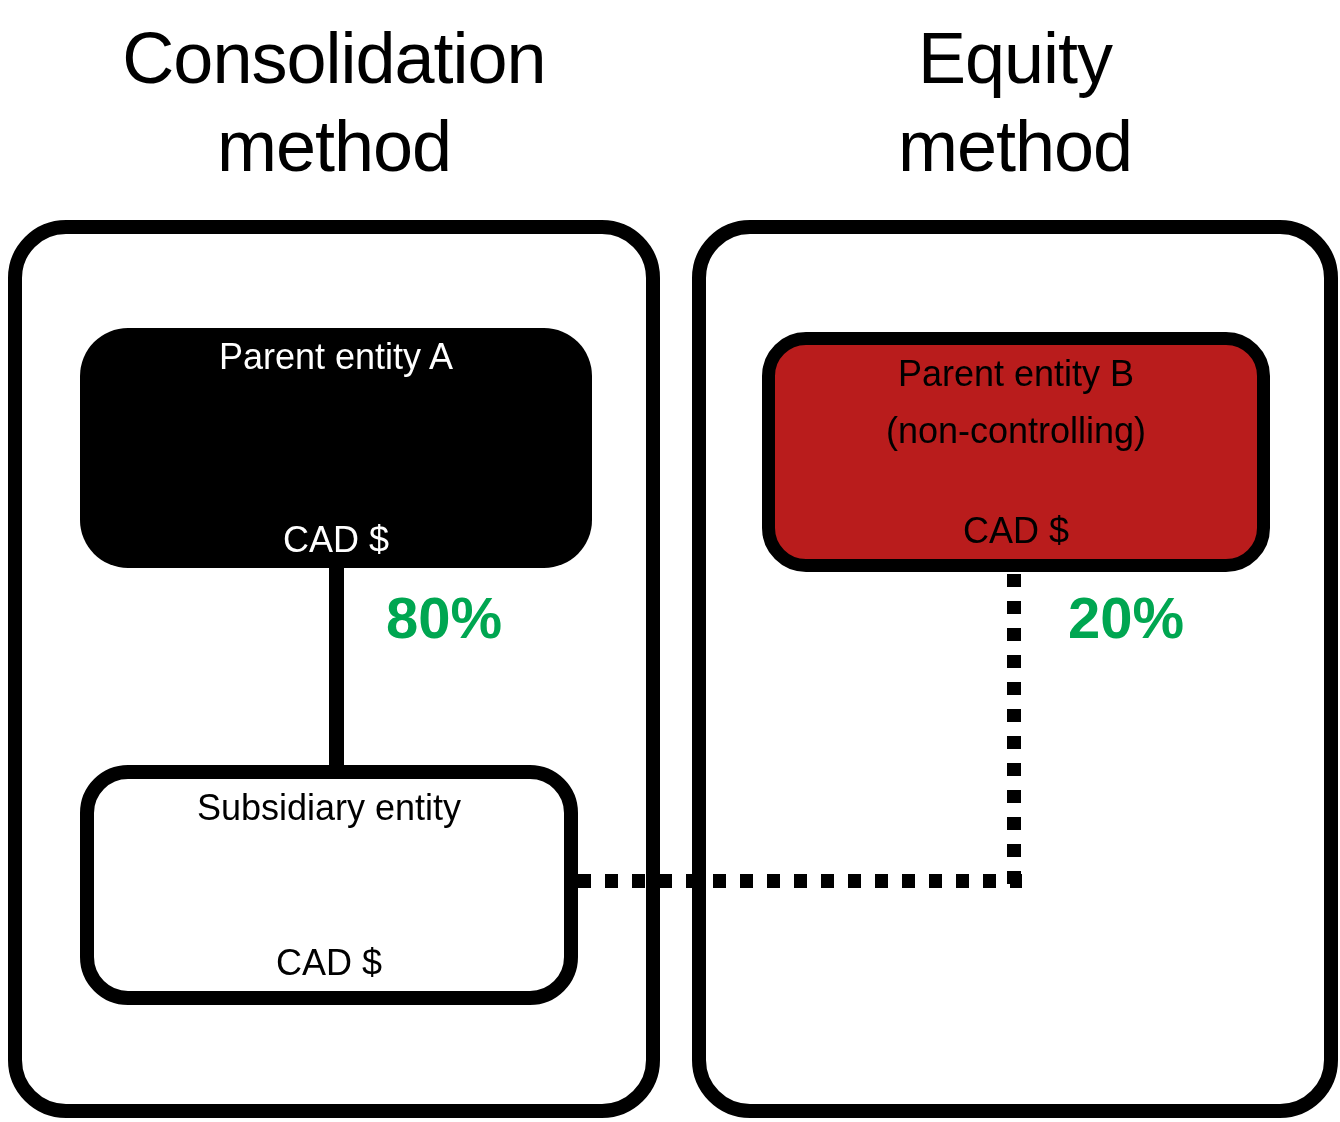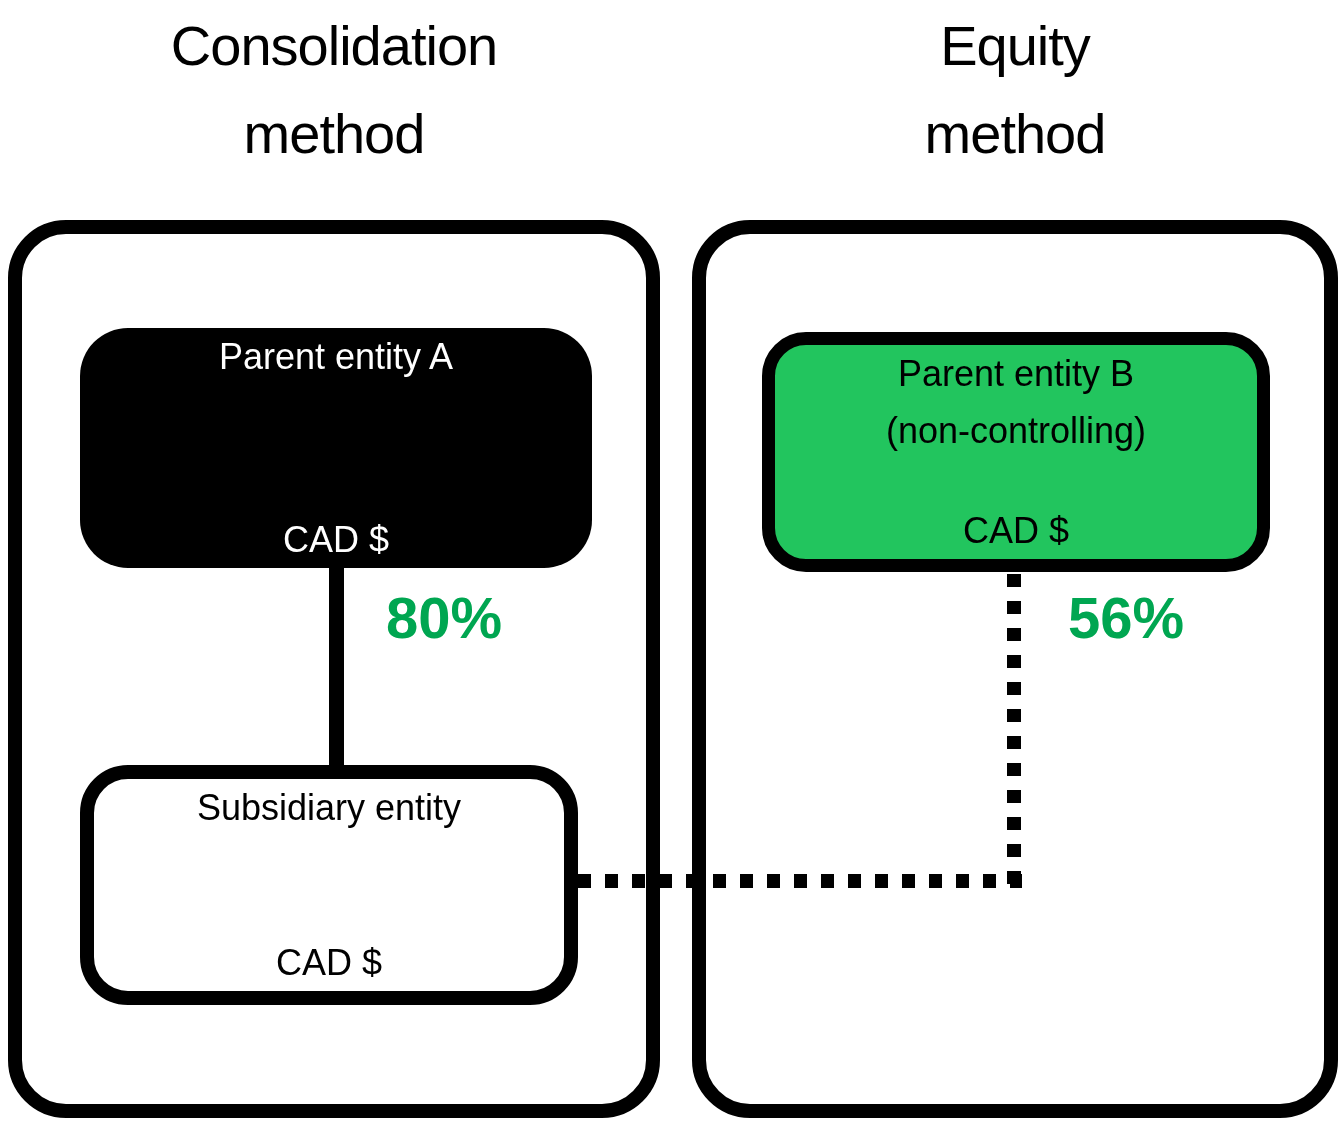--- a/index.html
+++ b/index.html
@@ -8,23 +8,23 @@
     position: relative;
     width: 1340px;
     height: 1122px;
     background: #ffffff;
     font-family: "Liberation Sans", sans-serif;
     color: #000000;
     overflow: hidden;
   }
   .panel-title {
     position: absolute;
-    top: 2px;
+    top: 14px;
     text-align: center;
-    font-size: 56px;
+    font-size: 72px;
     line-height: 88px;
     font-weight: 400;
     color: #000000;
     white-space: pre-line;
     letter-spacing: -1px;
   }
   .panel-title.left  { left: 8px;   width: 652px; }
   .panel-title.right { left: 692px; width: 646px; }
 
   .method-container {
@@ -54,21 +54,21 @@
     left: 80px; top: 328px;
     width: 512px; height: 240px;
     background: #000000;
     color: #ffffff;
     border-radius: 48px;
     gap: 33px;
   }
   .parent-b {
     left: 762px; top: 332px;
     width: 508px; height: 240px;
-    background: #22c55e;
+    background: #b91c1c;
     color: #000000;
     border: 13px solid #000000;
     border-radius: 44px;
     gap: 22px;
   }
   .parent-b .box-name { white-space: pre-line; }
   .subsidiary {
     left: 80px; top: 765px;
     width: 498px; height: 240px;
     background: #ffffff;
@@ -143,15 +143,15 @@
   </div>
 
   <div class="connector-solid-vertical"></div>
 
   <div class="connector-dashed-vertical"></div>
 
   <div class="connector-dashed-horizontal"></div>
 
   <div class="ownership-label pct80">80%</div>
 
-  <div class="ownership-label pct20">56%</div>
+  <div class="ownership-label pct20">20%</div>
 
 </div>
 
 </body></html>

